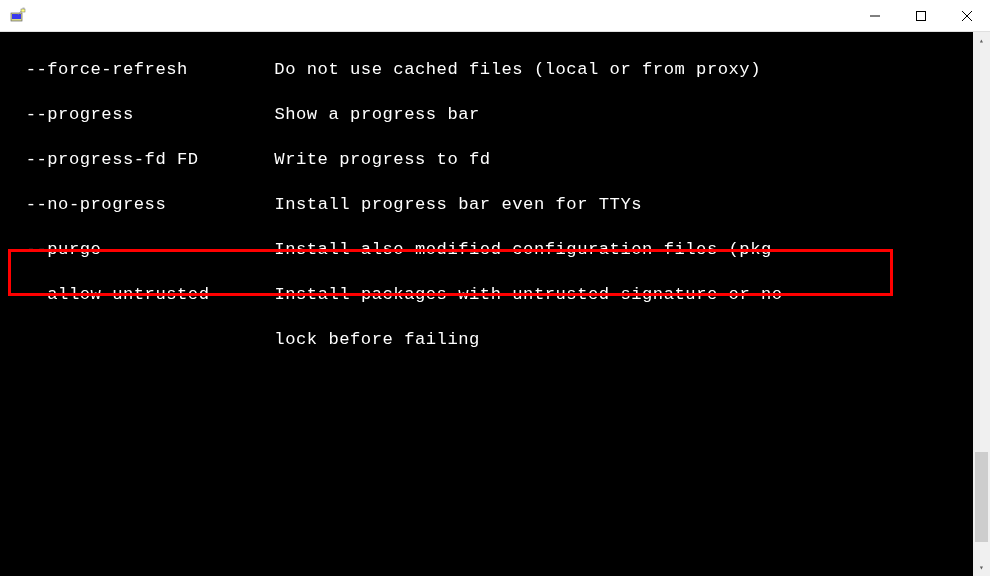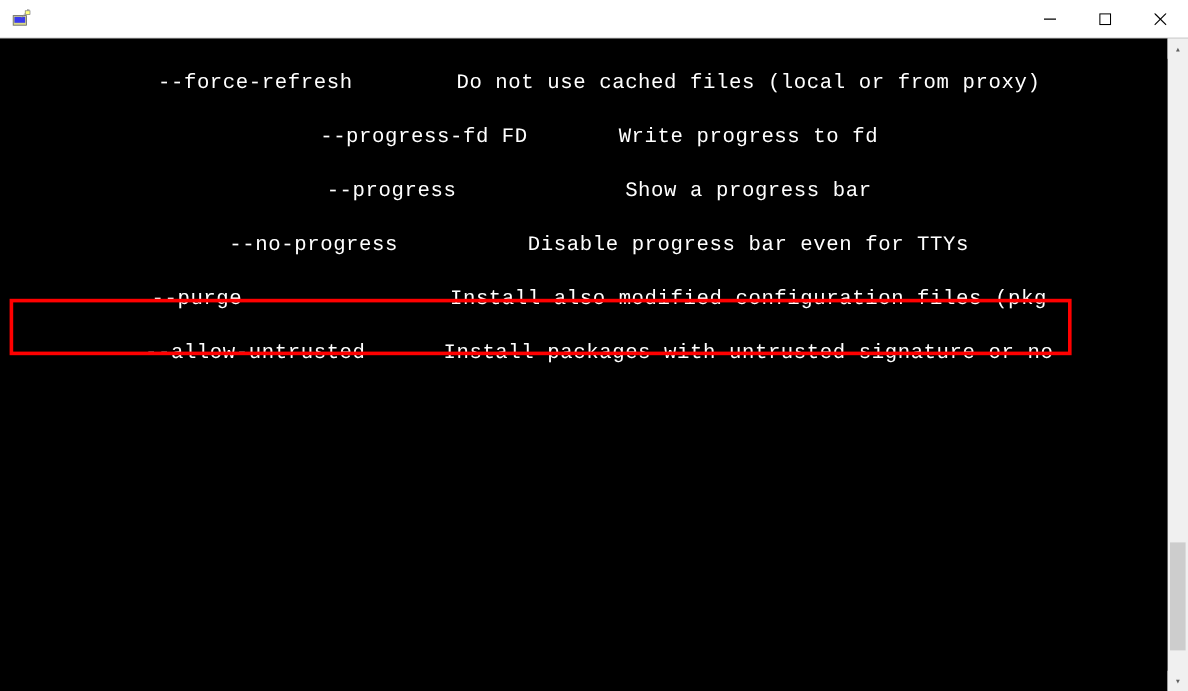--- a/index.html
+++ b/index.html
@@ -71,21 +71,21 @@
     .scroll-btn.up { top: 0; }
     .scroll-btn.down { bottom: 0; }
     .scroll-thumb {
       position: absolute;
       left: 2px;
       width: 13px;
       background: #cdcdcd;
       top: 420px;
       height: 90px;
     }
-    .line { display: block; text-align: center; }
+    .line { display: block; }
     .highlight-box {
       position: absolute;
       border: 3px solid #ff0000;
       pointer-events: none;
       left: 8px;
       top: 217px;
       width: 885px;
       height: 47px;
     }
   </style>
@@ -118,25 +118,26 @@
     <svg width="10" height="10">
       <line x1="0" y1="0" x2="10" y2="10" stroke="#000" stroke-width="1"></line>
       <line x1="10" y1="0" x2="0" y2="10" stroke="#000" stroke-width="1"></line>
     </svg>
   </div>
 </div>
 
 <div class="terminal-area">
   <div class="terminal-content">
 <span class="line"><span>  --force-refresh</span><span>        </span><span>Do not use cached files (local or from proxy)</span></span>
+<span class="line"><span>  --progress</span><span>             </span><span>Show a progress bar</span></span>
 <span class="line"><span>  --progress-fd FD</span><span>       </span><span>Write progress to fd</span></span>
-<span class="line"><span>  --progress</span><span>             </span><span>Show a progress bar</span></span>
-<span class="line"><span>  --no-progress</span><span>          </span><span>Disable progress bar even for TTYs</span></span>
+<span class="line"><span>  --no-progress</span><span>          </span><span>Install progress bar even for TTYs</span></span>
 <span class="line"><span>  --purge</span><span>                </span><span>Install also modified configuration files (pkg</span></span>
 <span class="line"><span>  --allow-untrusted</span><span>      </span><span>Install packages with untrusted signature or no</span></span>
+<span class="line"><span>                         </span><span>lock before failing</span></span>
 
 
 
 
 
 
 
 
 
 <span class="line"></span>

